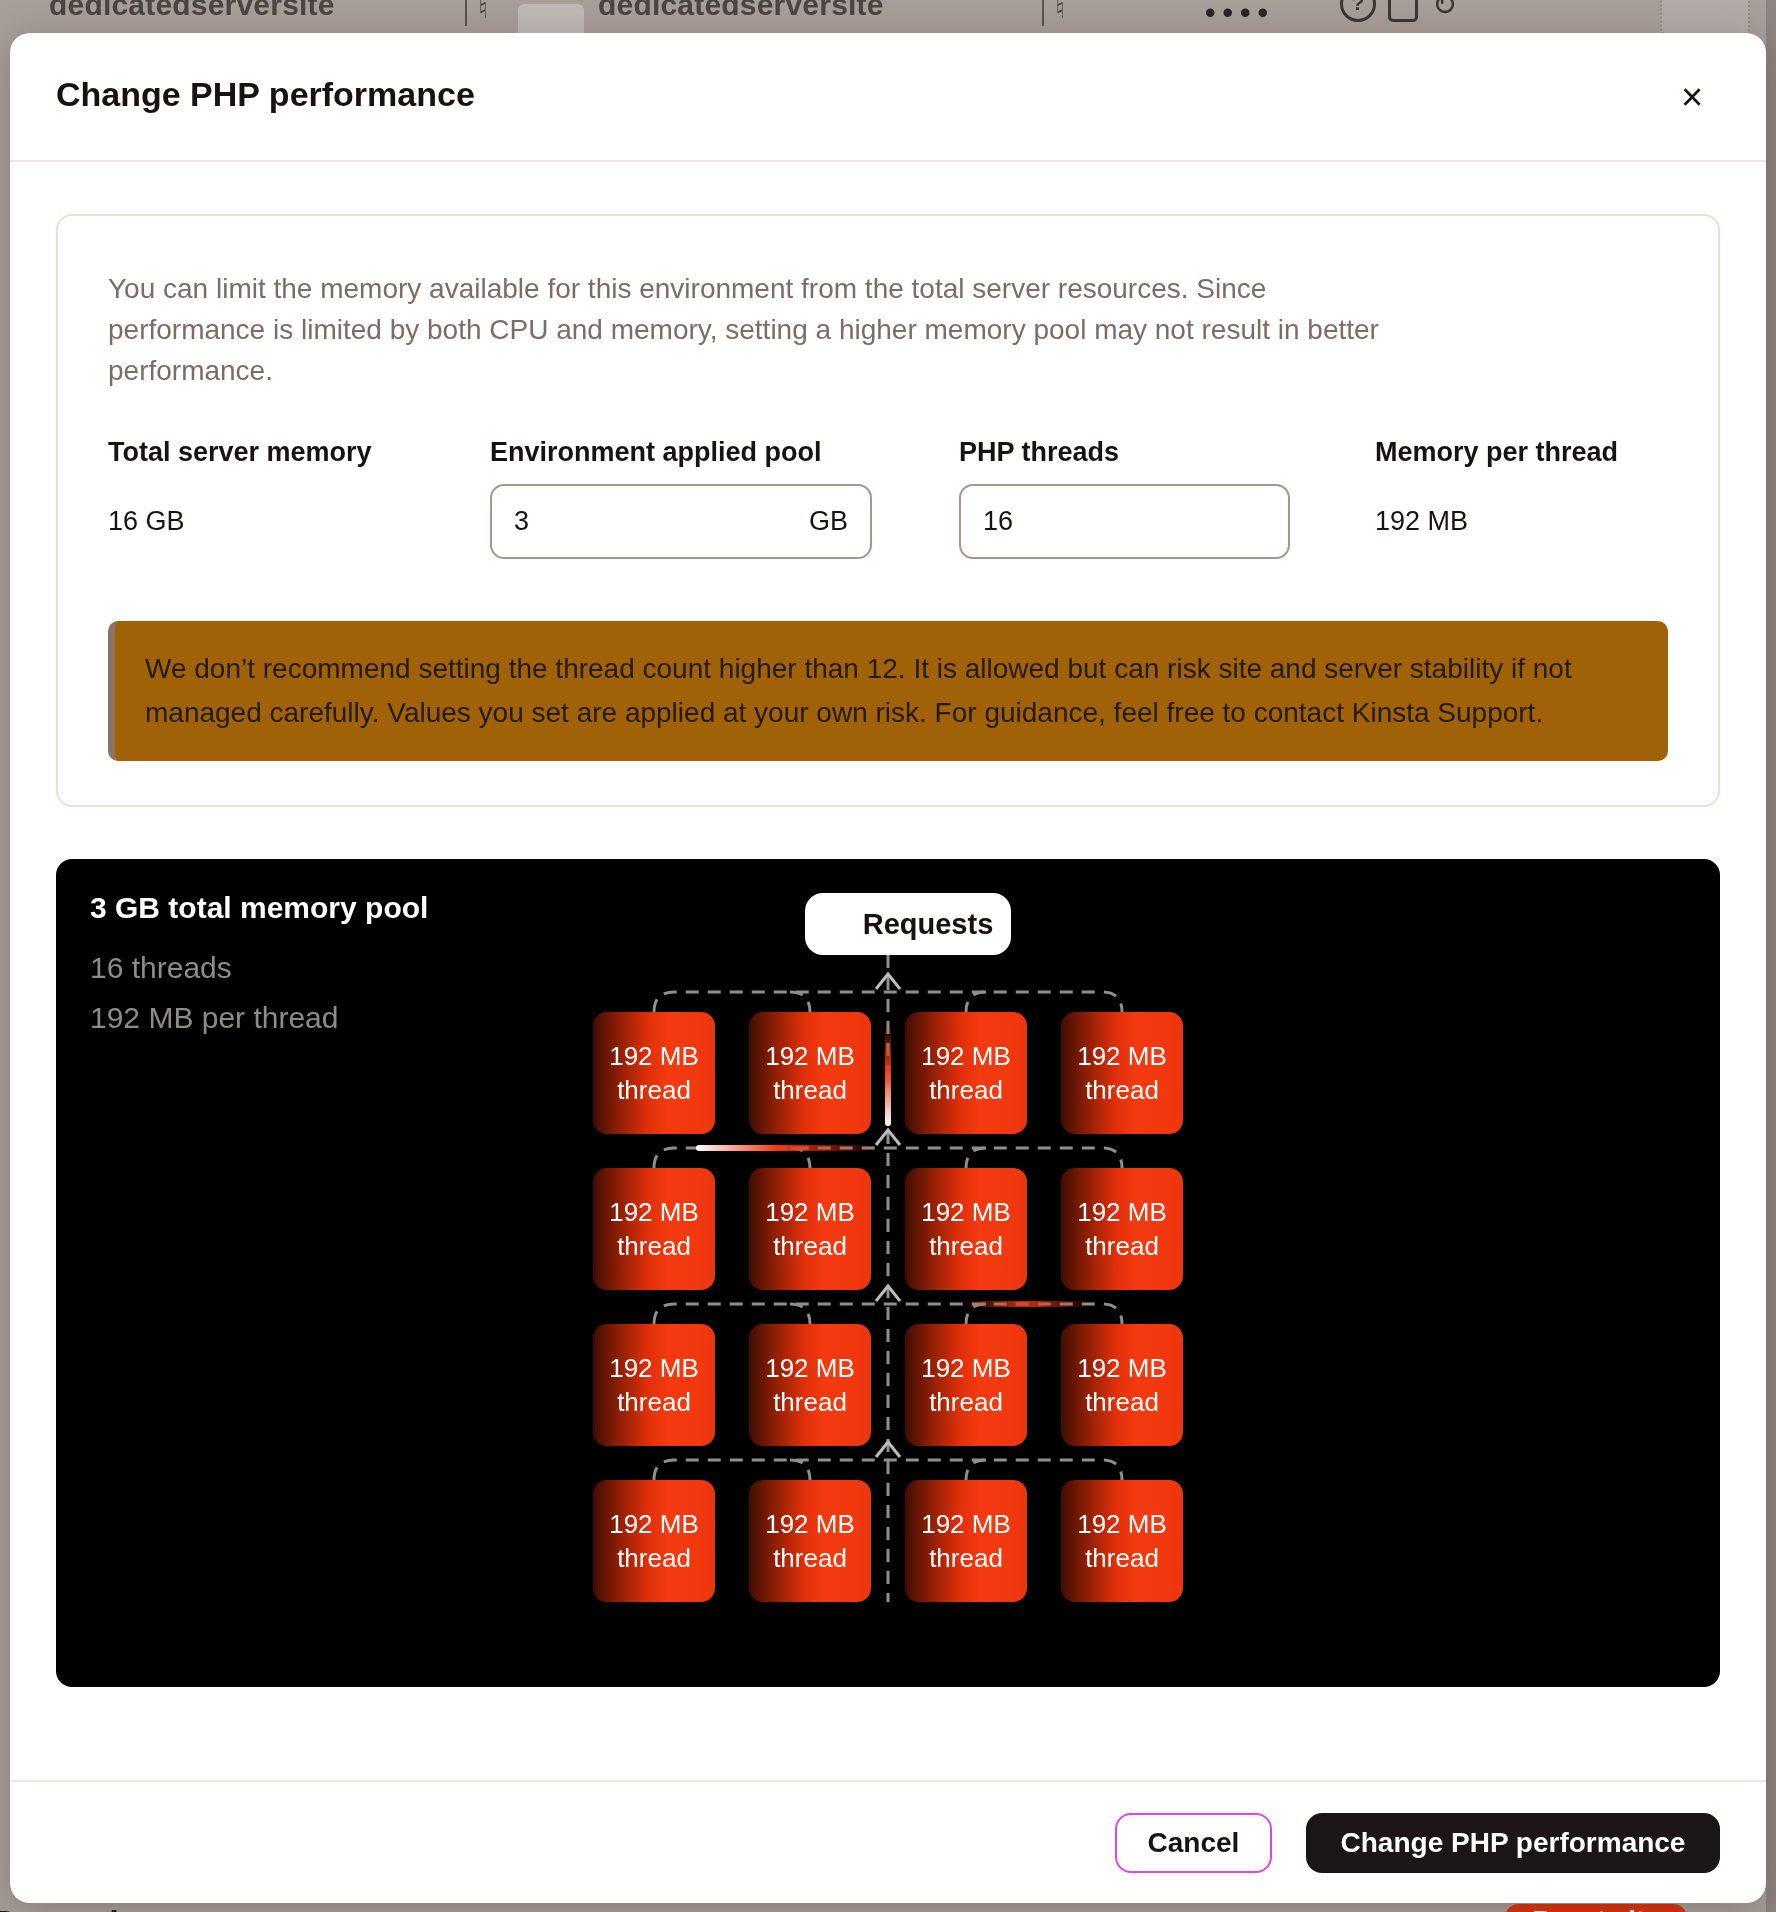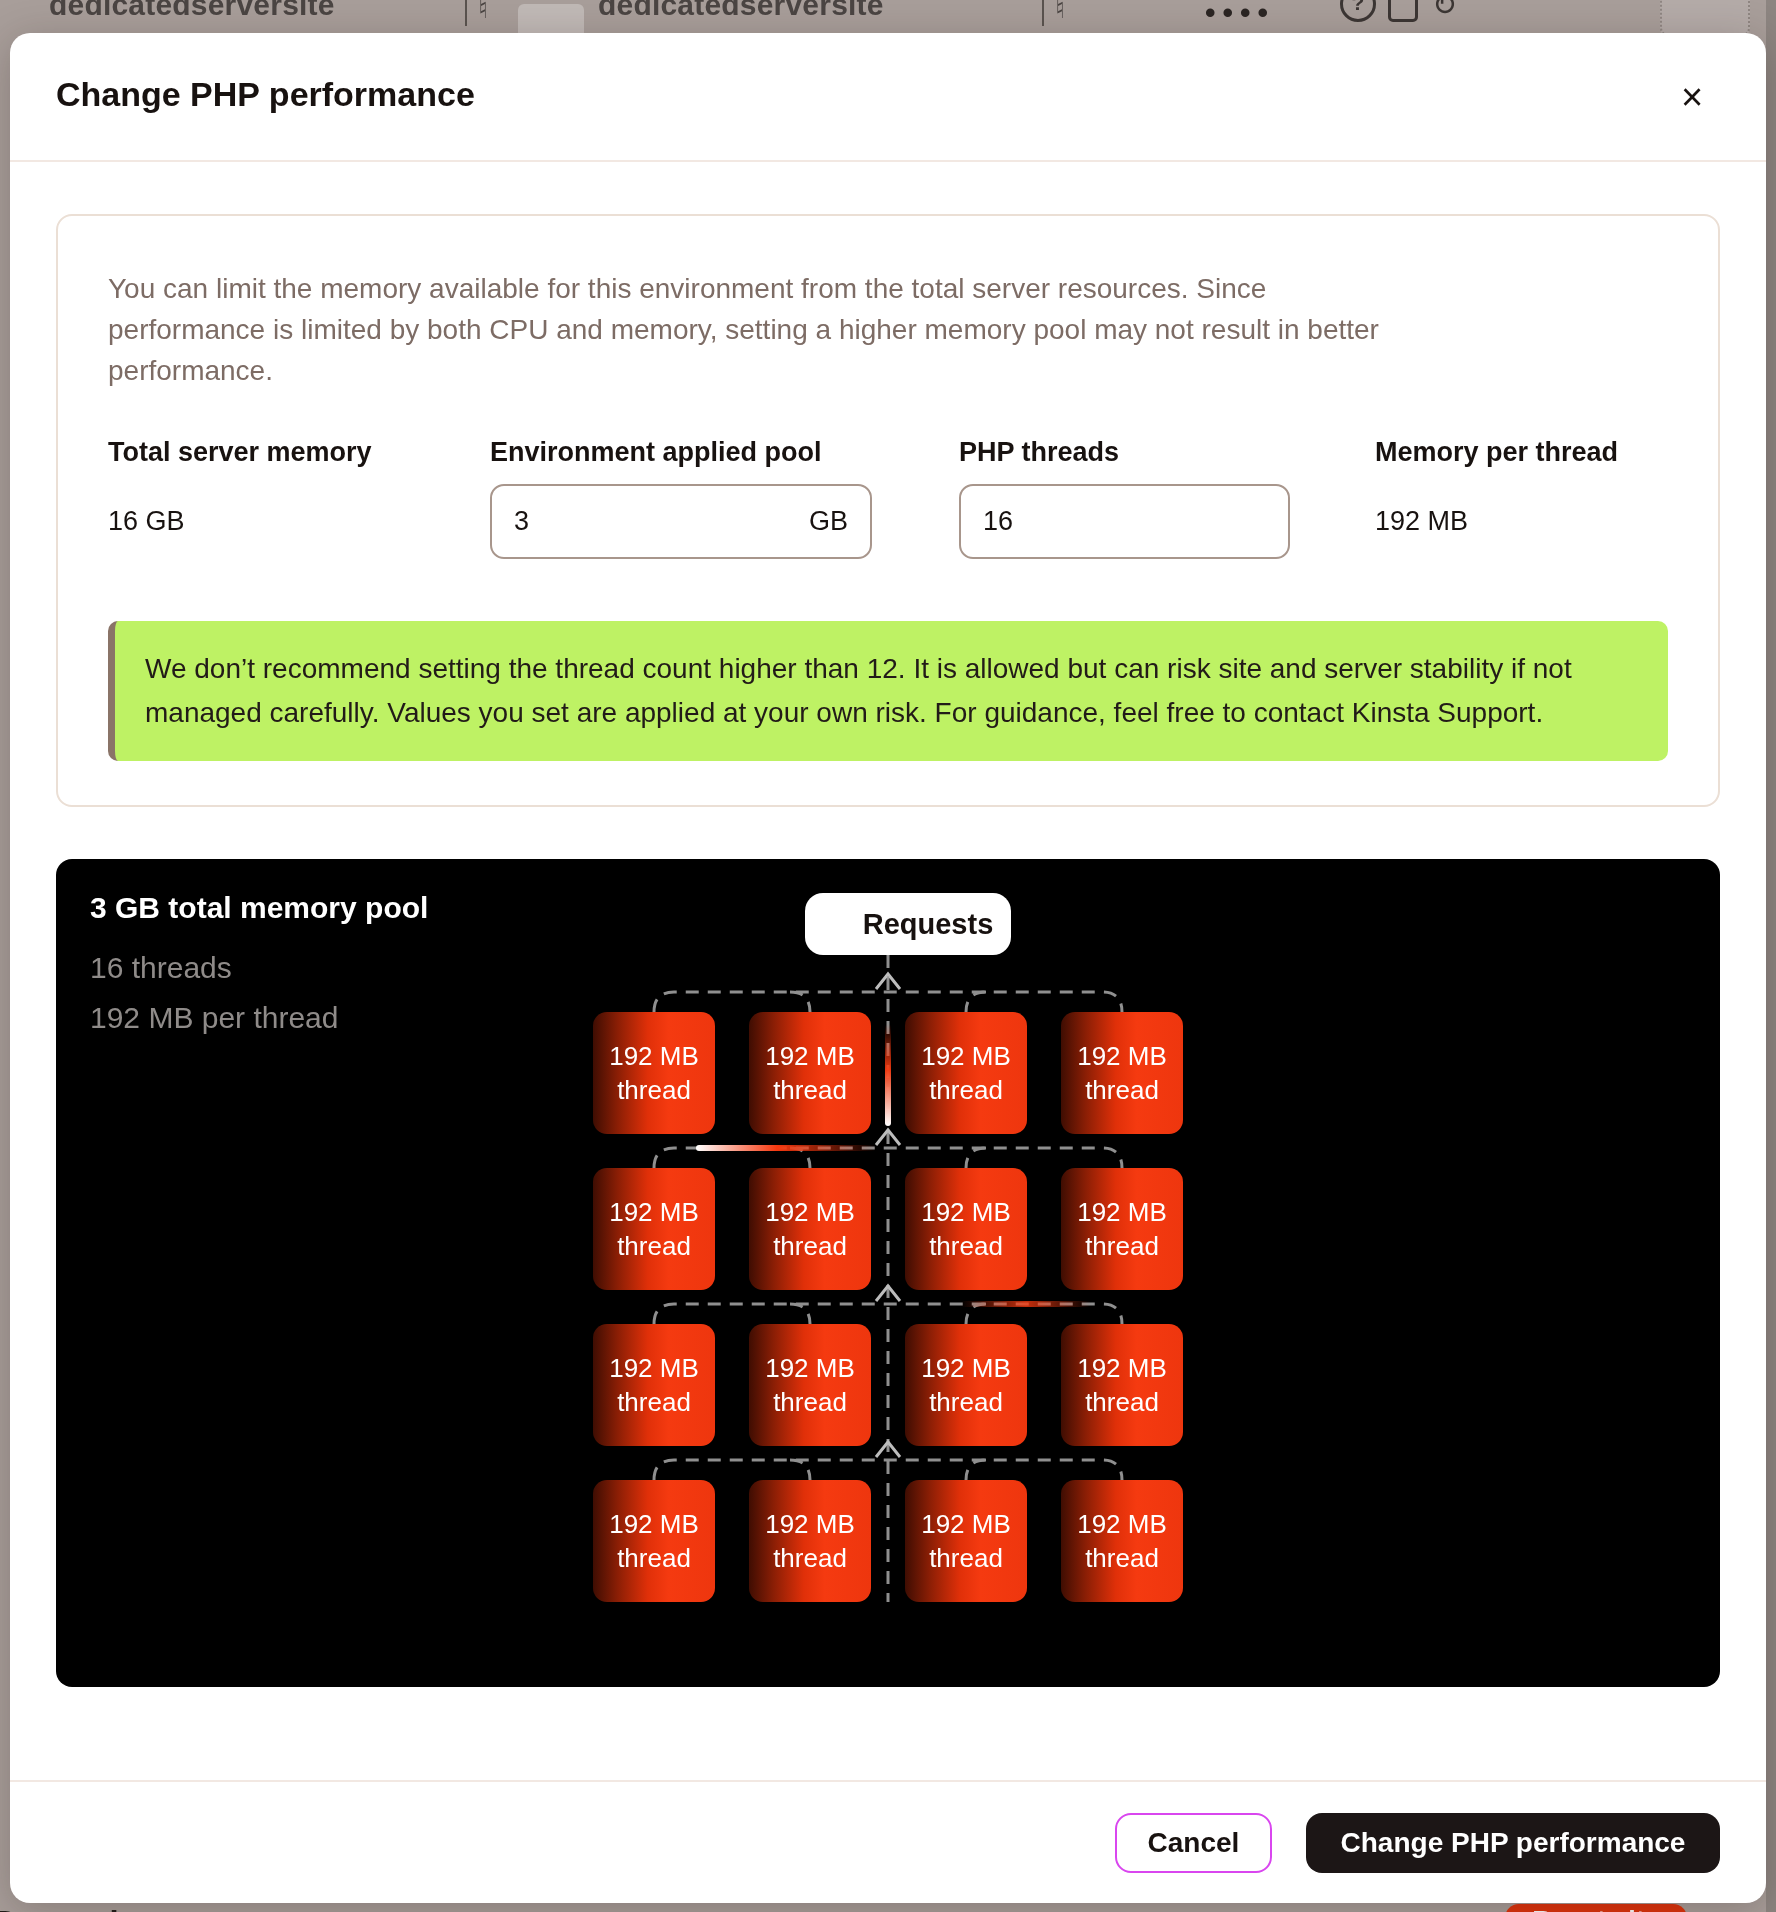--- a/index.html
+++ b/index.html
@@ -46,21 +46,21 @@
   .field.c3{width:416px;}
   .field.c4{flex:1;}
   .field-label{font-size:27px;font-weight:700;color:#181210;margin-bottom:16px;}
   .field-row{height:75px;display:flex;align-items:center;}
   .field-value{font-size:27px;color:#181210;}
   .input{box-sizing:border-box;height:75px;border:2px solid #a8968c;border-radius:14px;display:flex;align-items:center;
     justify-content:space-between;padding:0 22px;background:#fff;cursor:text;}
   .input.w1{width:382px;}
   .input.w2{width:331px;}
   .input-val,.input-unit{font-size:27px;color:#181210;}
-  .warning{margin-top:62px;background:#bef264;border-left:7px solid #8a7468;border-radius:10px;
+  .warning{margin-top:62px;background:#a16207;border-left:7px solid #8a7468;border-radius:10px;
     padding:26px 30px;font-size:28px;line-height:44px;color:#221b18;}
   
   .viz{position:relative;margin:52px 46px 0 46px;height:828px;background:#000;border-radius:16px;overflow:hidden;}
   .viz-info{position:absolute;left:34px;top:32px;}
   .viz-line1{font-size:30px;font-weight:700;color:#ffffff;margin-bottom:18px;}
   .viz-line2,.viz-line3{font-size:30px;color:#8f8b89;line-height:50px;}
   .requests-pill{position:absolute;left:749px;top:34px;width:166px;height:62px;background:#fff;border-radius:18px;
     display:flex;align-items:center;justify-content:center;font-size:29px;font-weight:700;color:#17110f;padding-left:40px;}
   .connectors{position:absolute;left:0;top:0;width:1664px;height:828px;}
   .grid{position:absolute;left:537px;top:153px;display:grid;grid-template-columns:repeat(4,122px);grid-auto-rows:122px;gap:34px;}

